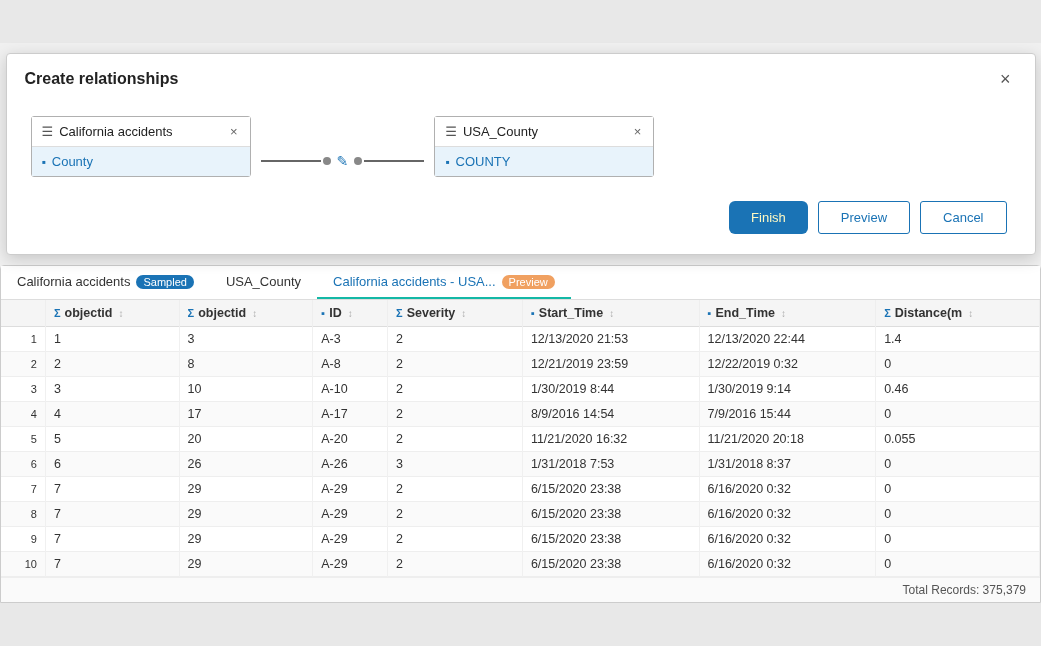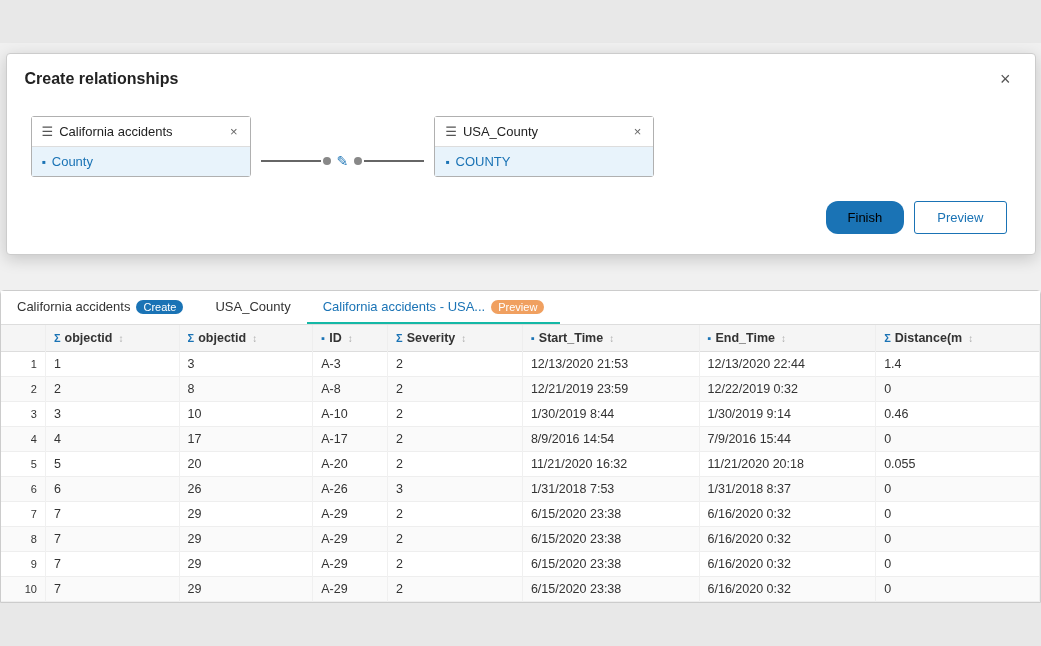--- a/index.html
+++ b/index.html
@@ -145,23 +145,23 @@
     
     .button-area {
       display: flex;
       justify-content: flex-end;
       gap: 10px;
       margin-top: 4px;
       padding-right: 4px;
     }
     .btn-finish {
       background: #1a73b5;
-      color: #000000;
+      color: #fef9c3;
       border: none;
-      border-radius: 12px;
+      border-radius: 6px;
       padding: 8px 22px;
       font-size: 13px;
       cursor: pointer;
       font-weight: 500;
     }
     .btn-outline {
       background: #fff;
       color: #1a73b5;
       border: 1px solid #1a73b5;
       border-radius: 3px;
@@ -334,30 +334,31 @@
           <div class="table-card-field">
             <span class="field-icon">▪</span>
             <span>COUNTY</span>
           </div>
         </div>
       </div>
 
       <div class="button-area">
         <button class="btn-finish">Finish</button>
         <button class="btn-outline">Preview</button>
+        <button class="btn-outline">Cancel</button>
       </div>
     </div>
   </div>
 
   <div class="bottom-panel">
 
     <div class="tabs-row">
       <div class="tab">
         <span>California accidents</span>
-        <span class="tab-badge">Create</span>
+        <span class="tab-badge">Sampled</span>
       </div>
       <div class="tab">
         <span>USA_County</span>
       </div>
       <div class="tab active">
         <span>California accidents - USA...</span>
         <span class="tab-badge-preview">Preview</span>
       </div>
     </div>
 
@@ -516,14 +517,15 @@
     <td>29</td>
     <td>A-29</td>
     <td>2</td>
     <td>6/15/2020 23:38</td>
     <td>6/16/2020 0:32</td>
     <td>0</td>
   </tr>
           </tbody>
       </table>
     </div>
+    <div class="total-records">Total Records: 375,379</div>
   </div>
 </div>
 
 </body></html>

